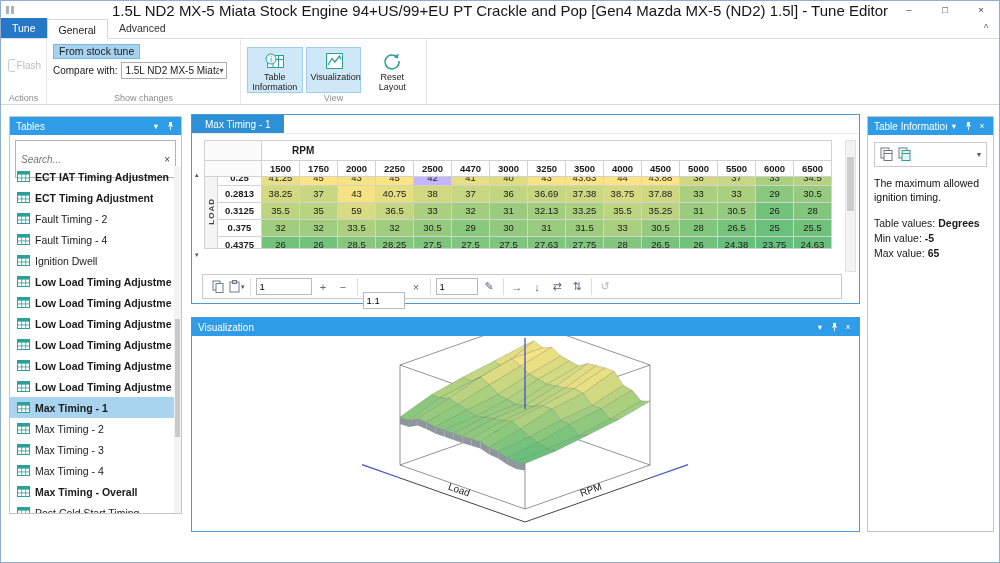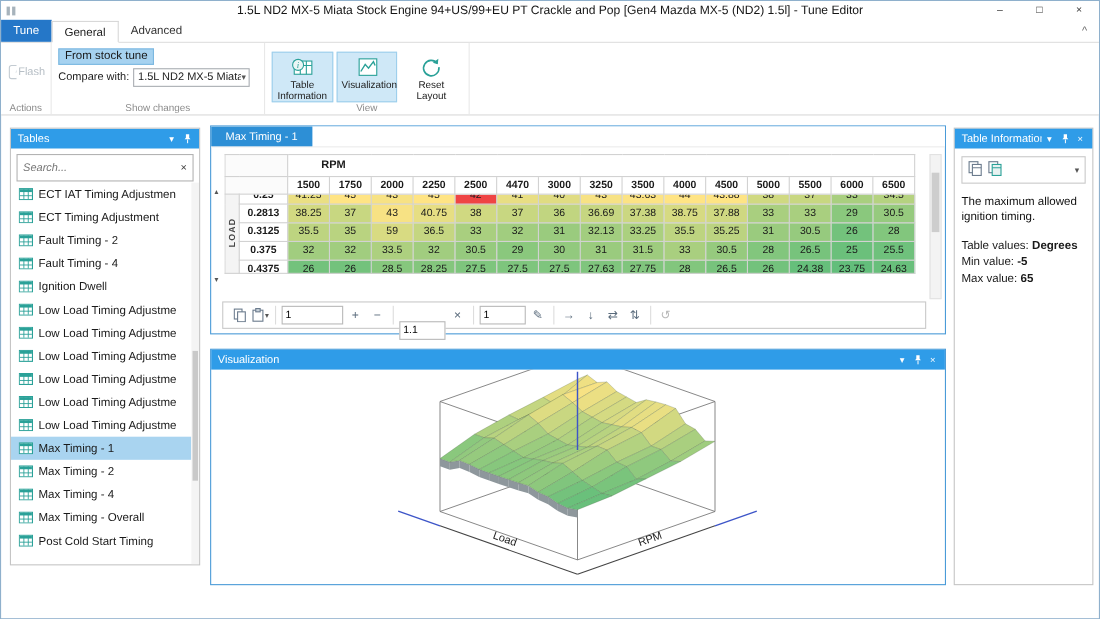--- a/index.html
+++ b/index.html
@@ -3,21 +3,21 @@
 <meta charset="utf-8">
 <style>
   *{box-sizing:border-box;margin:0;padding:0}
   html,body{width:1000px;height:563px;overflow:hidden}
   body{font-family:"Liberation Sans","DejaVu Sans",sans-serif;font-size:10.5px;color:#1a1a1a;background:#fff;position:relative}
   .window{position:absolute;inset:0;border:1px solid #8fb0cc;background:#fff}
 
   
   .titlebar{position:absolute;top:0;left:0;right:0;height:18px;background:#fff;display:flex;align-items:center}
   .app-icon{width:20px;display:flex;justify-content:center;align-items:center}
-  .title-text{position:absolute;left:50%;transform:translateX(-50%);font-size:11px;white-space:nowrap;color:#151515}
+  .title-text{position:absolute;left:50%;transform:translateX(-50%);font-size:15px;white-space:nowrap;color:#151515}
   .win-controls{margin-left:auto;display:flex;height:18px}
   .win-btn{width:36px;text-align:center;line-height:17px;color:#333;font-size:9.5px}
 
   
   .ribbon-tabs{position:absolute;top:18px;left:0;right:0;height:20px;background:#fff;border-bottom:1px solid #dcdcdc;display:flex;align-items:flex-end}
   .rtab{height:20px;line-height:20px;padding:0 11px;font-size:10.5px;color:#333}
   .rtab-tune{background:#2577c8;color:#fff}
   .rtab-active{border:1px solid #d8d8d8;border-bottom:1px solid #fff;margin-bottom:-1px;background:#fff;color:#222;z-index:2}
   .ribbon-collapse{margin-left:auto;width:26px;text-align:center;color:#666;font-size:10px;line-height:18px}
 
@@ -38,28 +38,28 @@
   .view-btn.active{background:#cfe8f7;border-color:#9ecfec}
   .vlabel{font-size:9px;line-height:9.5px;text-align:center;margin-top:2px;max-width:46px;color:#222}
 
   
   .panel-header{height:18px;background:#2f9ce8;color:#fff;display:flex;align-items:center;padding:0 4px 0 6px;font-size:10px}
   .ph-title{flex:1;white-space:nowrap;overflow:hidden}
   .ph-icon{width:14px;text-align:center;font-size:8.5px;color:#fff;display:flex;justify-content:center;align-items:center}
 
   
   .tables-panel{position:absolute;left:8px;top:115px;width:173px;height:398px;border:1px solid #c5c5c5;background:#fff;overflow:hidden}
-  .search-row{margin:5px;height:25px;border:1px solid #b3b3b3;display:flex;align-items:center;padding:0 5px;gap:4px}
+  .search-row{margin:5px;height:38px;border:1px solid #b3b3b3;display:flex;align-items:center;padding:0 5px;gap:4px}
   .search-input{flex:1;border:none;outline:none;font-style:italic;color:#999;font-size:10px;font-family:inherit;min-width:0}
   .search-clear{color:#444;font-size:10px}
   .tables-list{position:absolute;top:49px;left:0;right:7px;bottom:0;overflow:hidden}
   .titem{height:21px;display:flex;align-items:center;padding-left:7px;gap:5px;white-space:nowrap}
   .titem.selected{background:#a9d4f0}
   .titem .lbl{overflow:hidden}
-  .titem.bold .lbl{font-weight:normal}
+  .titem.bold .lbl{font-weight:bold}
   .tp-scrollbar{position:absolute;right:0;top:49px;bottom:0;width:7px;background:#f4f4f4}
   .tp-thumb{position:absolute;left:1px;right:1px;top:44%;height:34%;background:#c9c9c9}
 
   
   .doc-panel{position:absolute;left:190px;top:113px;width:669px;height:190px;border:1px solid #4a9bd8;background:#fff}
   .doc-tabs{height:19px;background:#fff;border-bottom:1px solid #ececec;display:flex}
   .doc-tab{background:#2d8fd6;color:#fff;padding:0 13px;line-height:19px;font-size:10px}
   .grid-wrap{position:absolute;top:25px;left:12px;right:17px;bottom:34px;overflow:hidden}
   table.grid{border-collapse:collapse;font-size:9.5px;table-layout:fixed}
   .grid th,.grid td{border:1px solid #d2d2d2;text-align:center;padding:0;background:#fff}
@@ -321,20 +321,30 @@
         </div>
         <div class="titem">
           <svg width="13" height="11" viewBox="0 0 13 11" style="flex:none">
             <rect x="0.5" y="0.5" width="12" height="10" fill="#fff" stroke="#2aa198"></rect>
             <rect x="1" y="1" width="11" height="2.6" fill="#2aa198"></rect>
             <line x1="4.7" y1="1" x2="4.7" y2="10" stroke="#2aa198" stroke-width="0.8"></line>
             <line x1="8.7" y1="1" x2="8.7" y2="10" stroke="#2aa198" stroke-width="0.8"></line>
             <line x1="1" y1="6.9" x2="12" y2="6.9" stroke="#2aa198" stroke-width="0.8"></line>
           </svg>
           <span class="lbl">Max Timing - 2</span>
+        </div>
+        <div class="titem">
+          <svg width="13" height="11" viewBox="0 0 13 11" style="flex:none">
+            <rect x="0.5" y="0.5" width="12" height="10" fill="#fff" stroke="#2aa198"></rect>
+            <rect x="1" y="1" width="11" height="2.6" fill="#2aa198"></rect>
+            <line x1="4.7" y1="1" x2="4.7" y2="10" stroke="#2aa198" stroke-width="0.8"></line>
+            <line x1="8.7" y1="1" x2="8.7" y2="10" stroke="#2aa198" stroke-width="0.8"></line>
+            <line x1="1" y1="6.9" x2="12" y2="6.9" stroke="#2aa198" stroke-width="0.8"></line>
+          </svg>
+          <span class="lbl">Max Timing - 3</span>
         </div>
         <div class="titem">
           <svg width="13" height="11" viewBox="0 0 13 11" style="flex:none">
             <rect x="0.5" y="0.5" width="12" height="10" fill="#fff" stroke="#2aa198"></rect>
             <rect x="1" y="1" width="11" height="2.6" fill="#2aa198"></rect>
             <line x1="4.7" y1="1" x2="4.7" y2="10" stroke="#2aa198" stroke-width="0.8"></line>
             <line x1="8.7" y1="1" x2="8.7" y2="10" stroke="#2aa198" stroke-width="0.8"></line>
             <line x1="1" y1="6.9" x2="12" y2="6.9" stroke="#2aa198" stroke-width="0.8"></line>
           </svg>
           <span class="lbl">Max Timing - 4</span>
@@ -416,21 +426,21 @@
               <td style="background:rgb(247,226,132)">
                 <div class="cc">
                   <span>43</span>
                 </div>
               </td>
               <td style="background:rgb(255,228,132)">
                 <div class="cc">
                   <span>45</span>
                 </div>
               </td>
-              <td style="background:#ef4444">
+              <td style="background:#c4b5fd">
                 <div class="cc">
                   <span>42</span>
                 </div>
               </td>
               <td style="background:rgb(232,222,131)">
                 <div class="cc">
                   <span>41</span>
                 </div>
               </td>
               <td style="background:rgb(224,220,130)">

